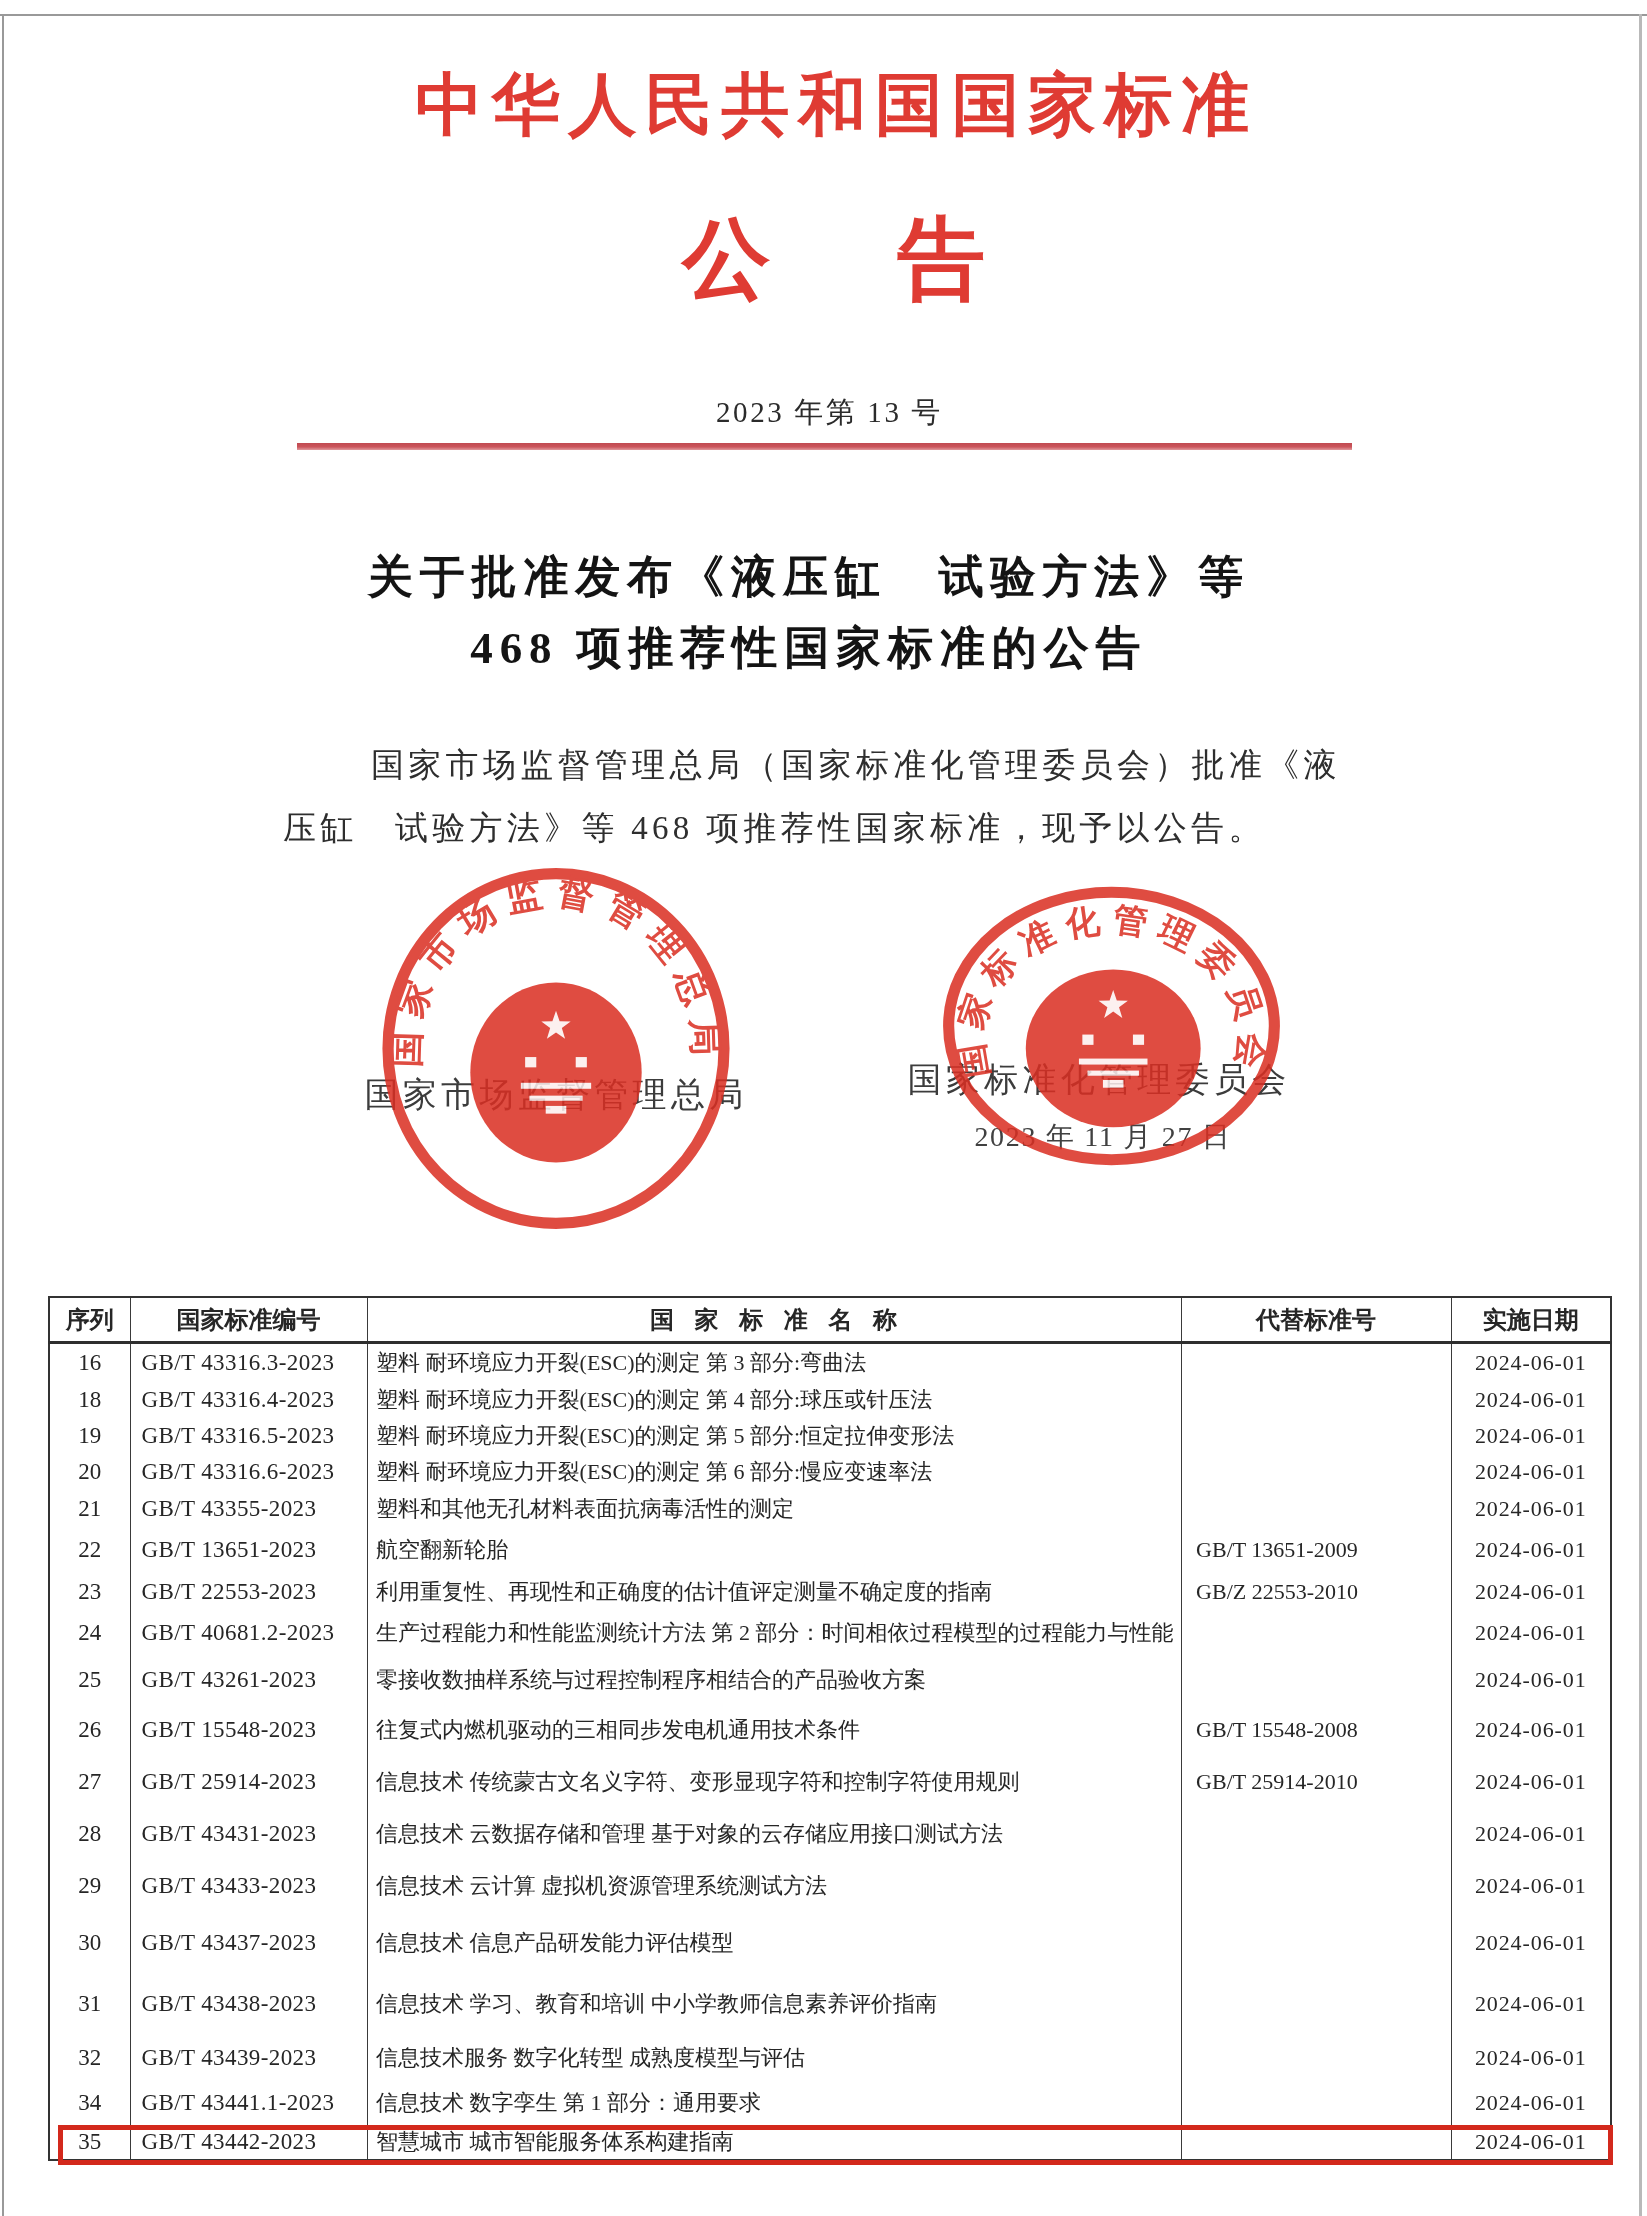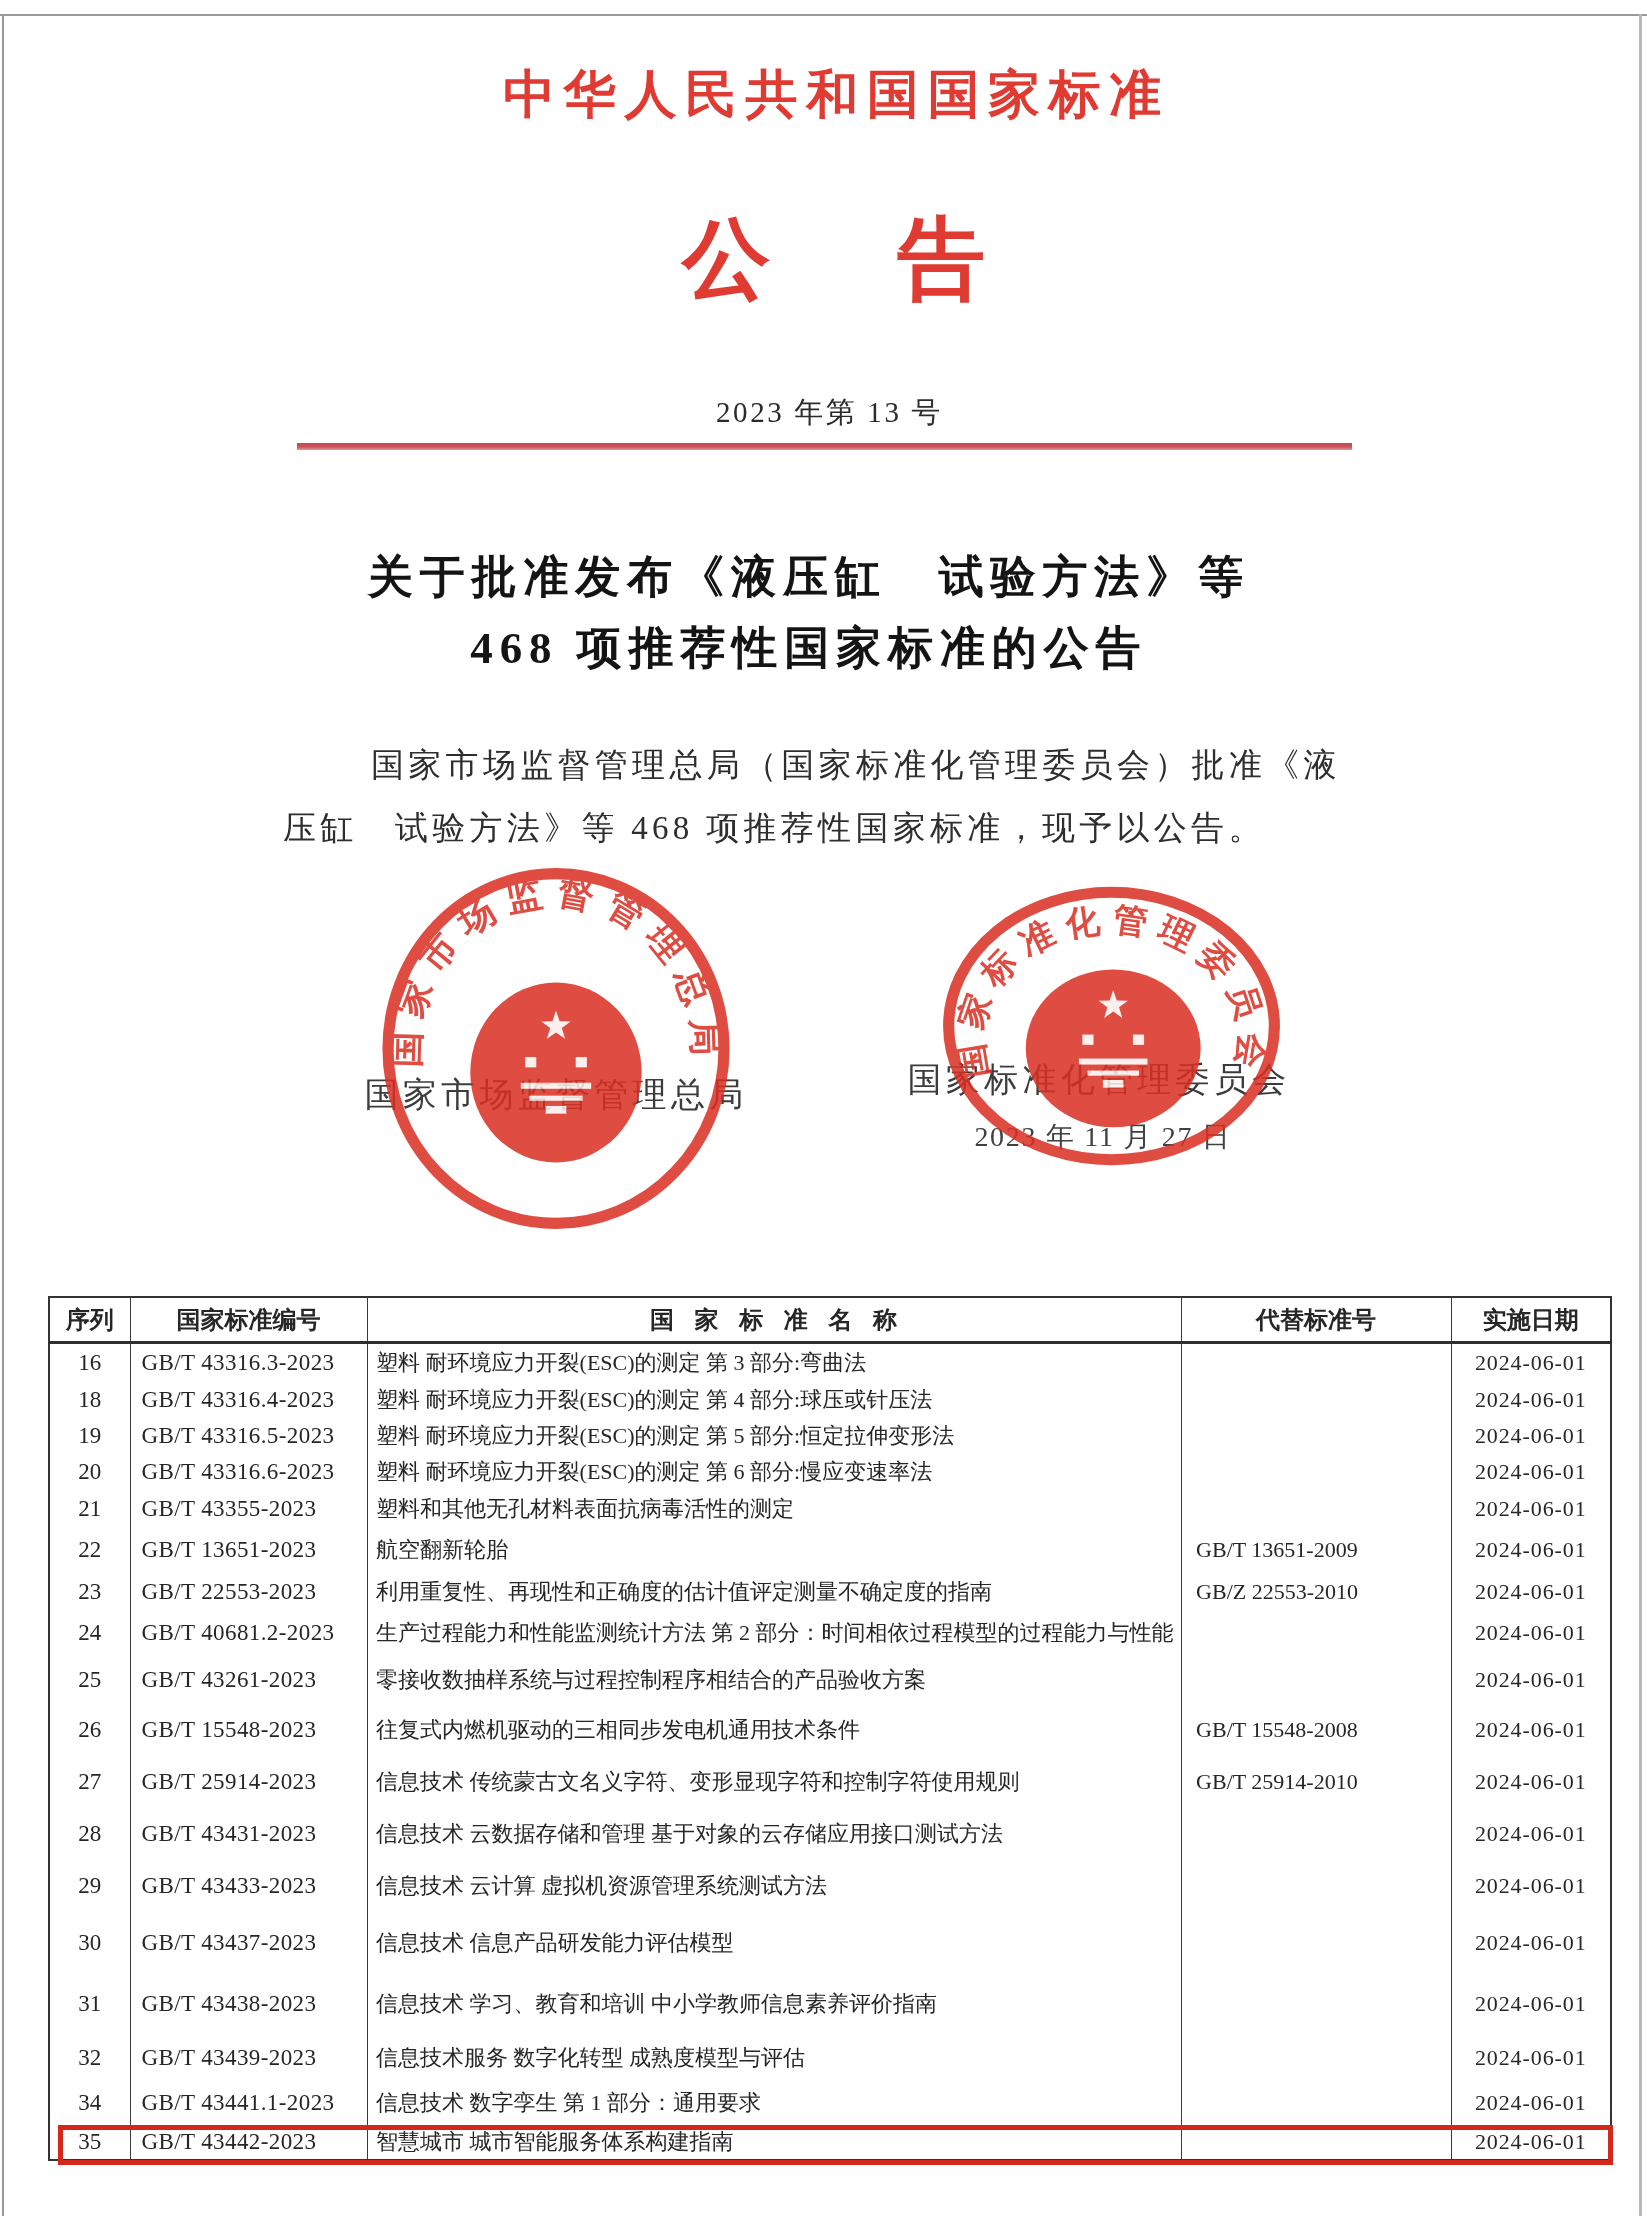--- a/index.html
+++ b/index.html
@@ -8,21 +8,21 @@
     font-family:"Liberation Serif","DejaVu Serif",serif;color:var(--ink,#2a2a2a);
   }
   
   .scan-line-top{position:absolute;left:0;top:13.7px;width:1647px;height:2.6px;background:var(--scan_gray,#999);}
   .scan-line-left{position:absolute;left:1.7px;top:13.7px;width:2.6px;height:2203px;background:var(--scan_gray,#999);}
   .scan-line-right{position:absolute;left:1639px;top:13.7px;width:2.6px;height:2203px;background:#b9b9b9;}
 
   
   .masthead{
     position:absolute;top:60px;left:calc(50% + 13px);transform:translateX(-50%);
-    font-size:52px;font-weight:bold;letter-spacing:8.6px;white-space:nowrap;
+    font-size:68px;font-weight:bold;letter-spacing:8.6px;white-space:nowrap;
     color:var(--accent_red,#df3b33);
   }
   .gazette{
     position:absolute;top:200px;left:calc(50% + 10.3px);transform:translateX(-50%);
     display:flex;gap:127px;font-size:88px;font-weight:bold;color:var(--accent_red,#df3b33);
   }
   .issue-no{
     position:absolute;top:393px;left:calc(50% + 6px);transform:translateX(-50%);
     font-size:29px;letter-spacing:2.6px;color:#2b2b2b;white-space:nowrap;
   }

